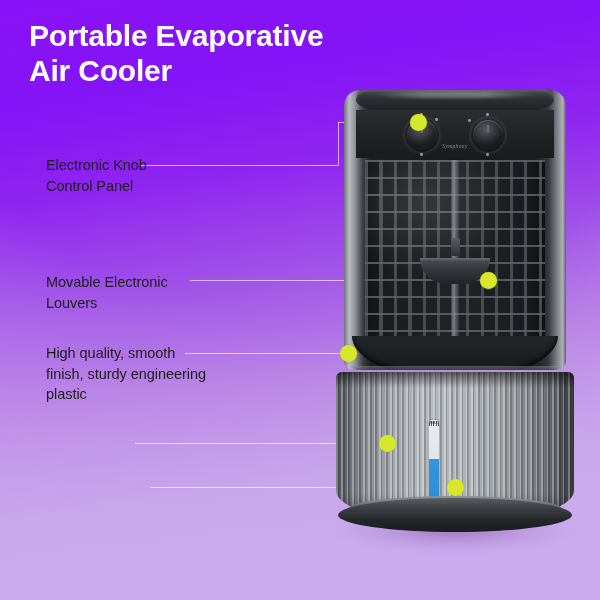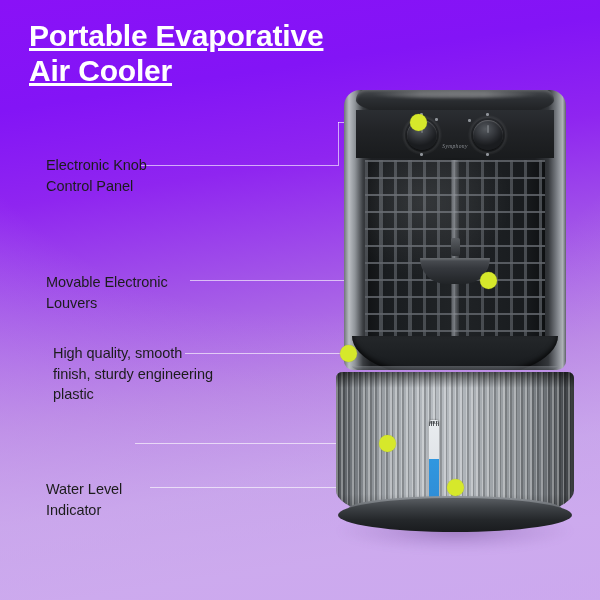--- a/index.html
+++ b/index.html
@@ -19,21 +19,21 @@
         #a254e8 46%,
         #b782e4 62%,
         #c6a3ea 76%,
         #cbaaee 88%,
         #c9a7ee 100%);
   }
   
   #title{
     position:absolute;left:29px;top:18px;width:420px;
     font-size:30px;line-height:1.18;font-weight:700;
-    color:#ffffff;letter-spacing:-0.2px;text-decoration:underline;
+    color:#ffffff;letter-spacing:-0.2px;
   }
   #title .l{display:block;}
   
   .label{
     position:absolute;color:#1c1c1c;font-size:14.5px;line-height:1.42;
     font-weight:400;letter-spacing:-0.05px;white-space:pre-line;
   }
   
   .lead{position:absolute;background:rgba(255,255,255,0.62);}
   .lead.h{height:1px;}
@@ -229,25 +229,23 @@
   <div class="lead h" style="left:185px;top:353px;width:165px;"></div>
 
   <div class="lead h" style="left:135px;top:443px;width:254px;"></div>
 
   <div class="lead h" style="left:150px;top:487px;width:307px;"></div>
 
   <div class="label" style="left:46px;top:155px;width:185px;">Electronic Knob
 Control Panel</div>
   <div class="label" style="left:46px;top:272px;width:195px;">Movable Electronic
 Louvers</div>
-  <div class="label" style="left:46px;top:343px;width:215px;margin-left:7px;">High quality, smooth
+  <div class="label" style="left:46px;top:343px;width:215px;">High quality, smooth
 finish, sturdy engineering
 plastic</div>
-  <div class="label" style="left:46px;top:479px;width:185px;">Water Level
-Indicator</div>
 
   <div id="cooler">
 
     <div id="shadow"></div>
 
     <div id="upper">
       <div id="topcap"></div>
       <div id="topgloss"></div>
 
       <div id="panel">

